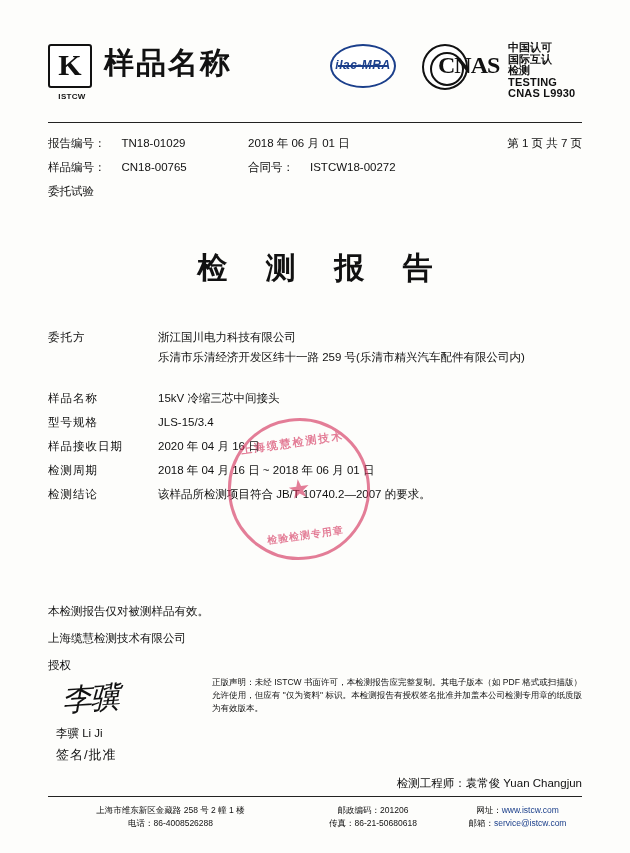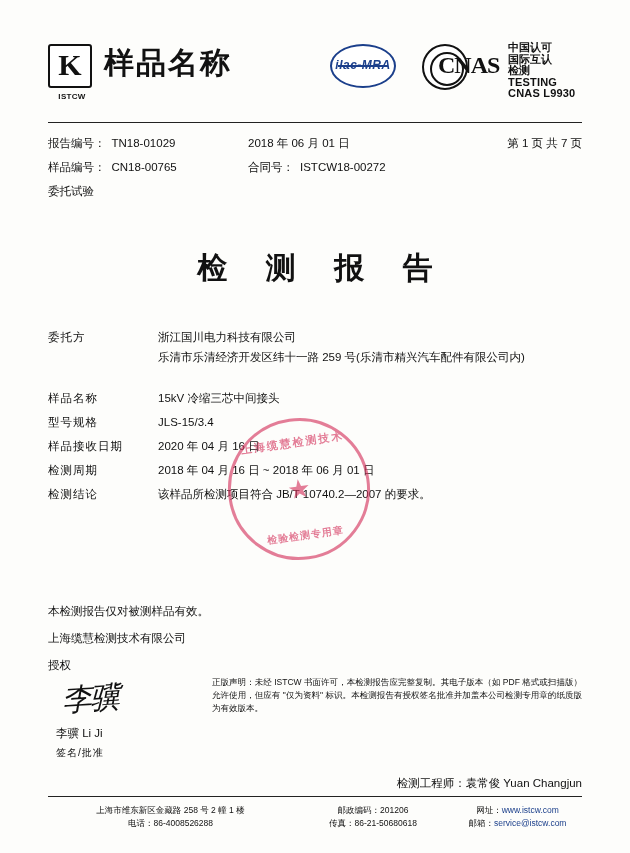--- a/index.html
+++ b/index.html
@@ -178,21 +178,21 @@
   }
   .meta-row {
     display: flex;
     align-items: baseline;
     height: 24px;
   }
   .meta-c1 { width: 200px; }
   .meta-c2 { width: 190px; }
   .meta-c3 { flex: 1; text-align: right; }
   .lbl { display: inline-block; }
-  .val { display: inline-block; margin-left: 6px; text-align: center; }
+  .val { display: inline-block; margin-left: 16px; text-align: center; }
   .meta-single {
     height: 26px;
     font-size: 11.5px;
   }
 
   
   .doc-title {
     position: absolute;
     left: 0; right: 0;
     top: 248px;
@@ -313,21 +313,21 @@
   .sig-name {
     position: absolute;
     left: 56px;
     top: 726px;
     font-size: 11.5px;
   }
   .sig-role {
     position: absolute;
     left: 56px;
     top: 746px;
-    font-size: 10px;
+    font-size: 13px;
     letter-spacing: 1px;
   }
   .engineer {
     position: absolute;
     right: 48px;
     top: 776px;
     font-size: 11.5px;
     text-align: right;
   }
 

